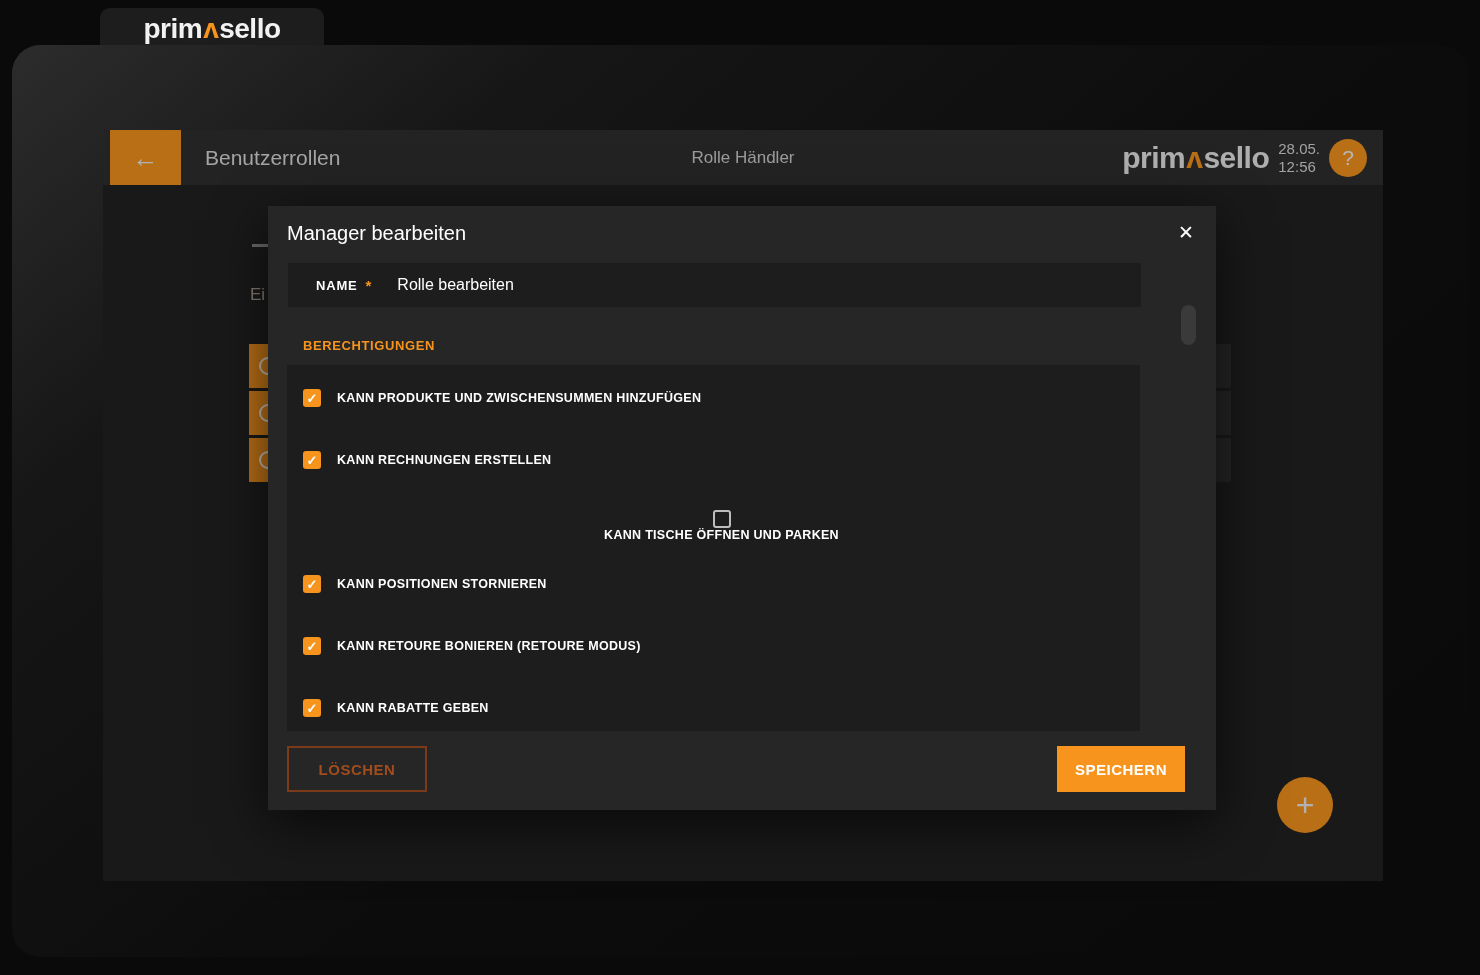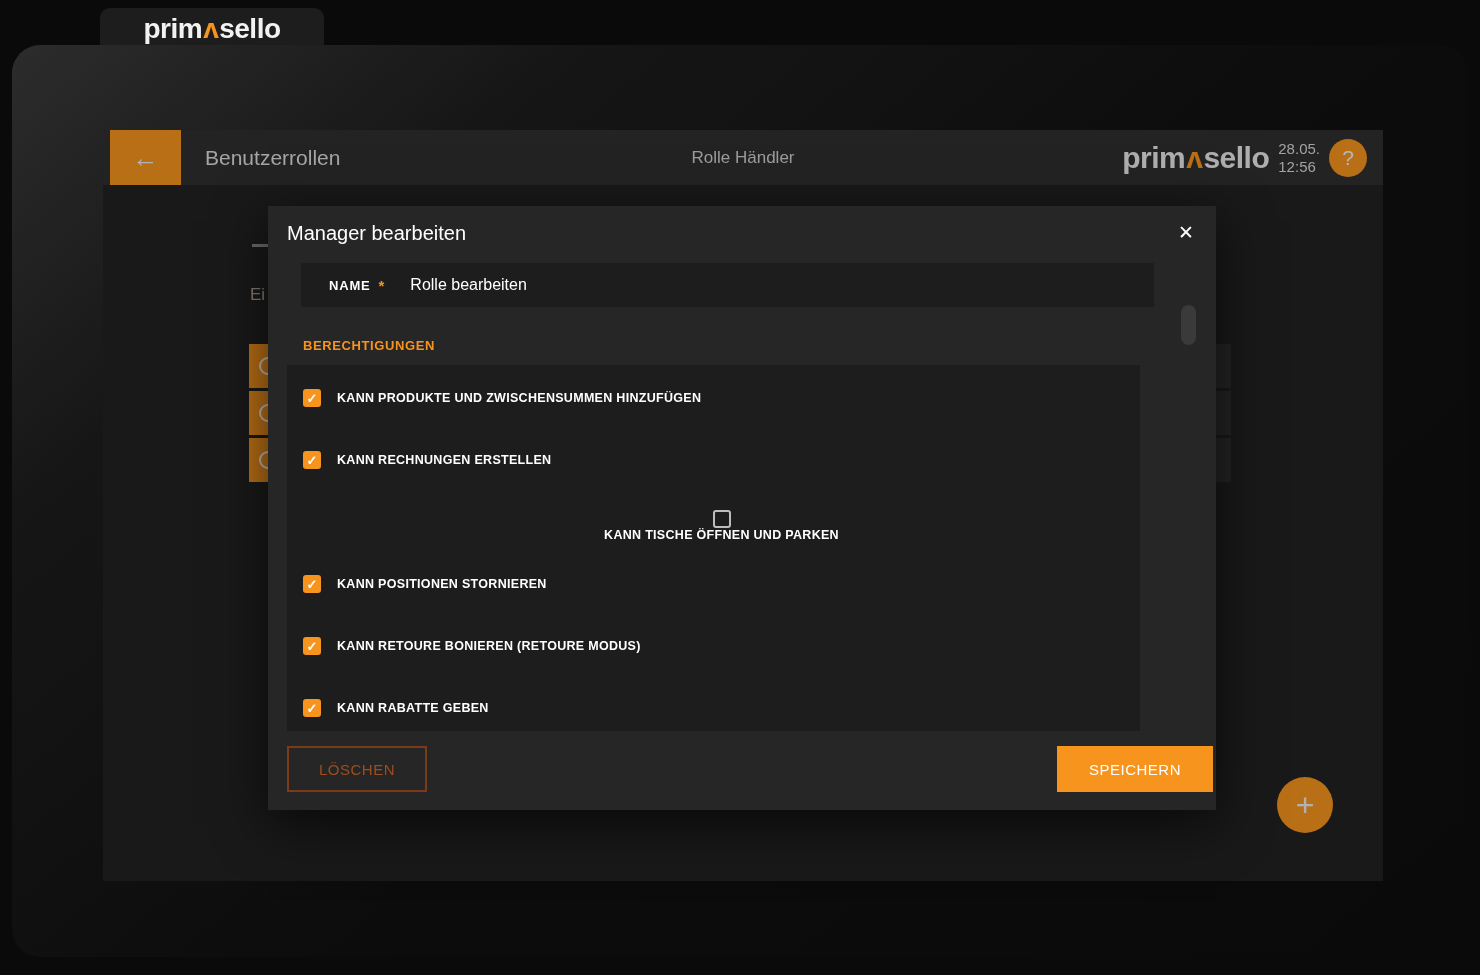--- a/index.html
+++ b/index.html
@@ -44,41 +44,41 @@
 
   
   .overlay { position:absolute; left:103px; top:130px; width:1280px; height:751px; background:rgba(0,0,0,0.25); }
 
   
   .modal { position:absolute; left:268px; top:206px; width:948px; height:604px; background:#262626;
            box-shadow:0 14px 50px rgba(0,0,0,0.65); }
   .modal-title { position:absolute; left:19px; top:16px; font-size:20px; color:#ffffff; }
   .modal-close { position:absolute; right:18px; top:13px; background:none; border:none; color:#ffffff;
                  font-size:19px; cursor:pointer; padding:4px; line-height:1; }
-  .name-row { position:absolute; left:33px; top:57px; width:853px; height:44px; background:#1d1d1d;
+  .name-row { position:absolute; left:20px; top:57px; width:853px; height:44px; background:#1d1d1d;
               display:flex; align-items:center; padding-left:28px; cursor:text; }
   .name-label { font-size:13px; font-weight:bold; letter-spacing:0.8px; color:#ffffff; }
   .name-star { color:#F7941E; font-size:15px; font-weight:bold; margin:0 12px 0 8px; }
   .name-value { font-size:16px; color:#ffffff; margin-left:14px; }
   .perm-heading { position:absolute; left:35px; top:132px; font-size:13px; font-weight:bold; letter-spacing:0.6px; color:#F7941E; }
   .perm-panel { position:absolute; left:19px; top:159px; width:853px; height:366px; background:#1d1d1d; }
   .perm-row { position:absolute; left:0; width:100%; height:24px; display:flex; align-items:center; }
   .cb { width:18px; height:18px; border-radius:3px; margin-left:16px; flex:none; display:flex; align-items:center;
         justify-content:center; cursor:pointer; }
   .cb.checked { background:#F7941E; }
   .cb.unchecked { background:transparent; border:2px solid #bdbdbd; }
   .cb .mark { color:#ffffff; font-size:13px; font-weight:bold; line-height:1; }
   .perm-label { margin-left:16px; font-size:12.5px; font-weight:bold; letter-spacing:0.3px; color:#ffffff; text-transform:uppercase; }
   .scroll-thumb { position:absolute; left:913px; top:99px; width:15px; height:40px; background:#3a3a3a; border-radius:8px; cursor:grab; }
 
-  .modal-btn { position:absolute; top:540px; height:46px; font-size:15px; font-weight:normal; letter-spacing:0.5px;
+  .modal-btn { position:absolute; top:540px; height:46px; font-size:15px; font-weight:bold; letter-spacing:0.5px;
                display:flex; align-items:center; justify-content:center; cursor:pointer; background:transparent; }
   .btn-delete { left:19px; width:140px; border:2px solid #7b3a1a; color:#a04c1d; }
   .btn-cancel { left:633px; width:139px; border:2px solid #F7941E; color:#F7941E; }
-  .btn-save   { left:789px; width:156px; border:2px solid #F7941E; background:#F7941E; color:#ffffff; }
+  .btn-save   { left:789px; width:128px; border:2px solid #F7941E; background:#F7941E; color:#ffffff; }
 </style>
 </head>
 <body>
 
 <div class="page">
 
   <div class="tab">
     <div class="logo"><span>prim</span><span class="caret">ʌ</span><span>sello</span></div>
   </div>
 

